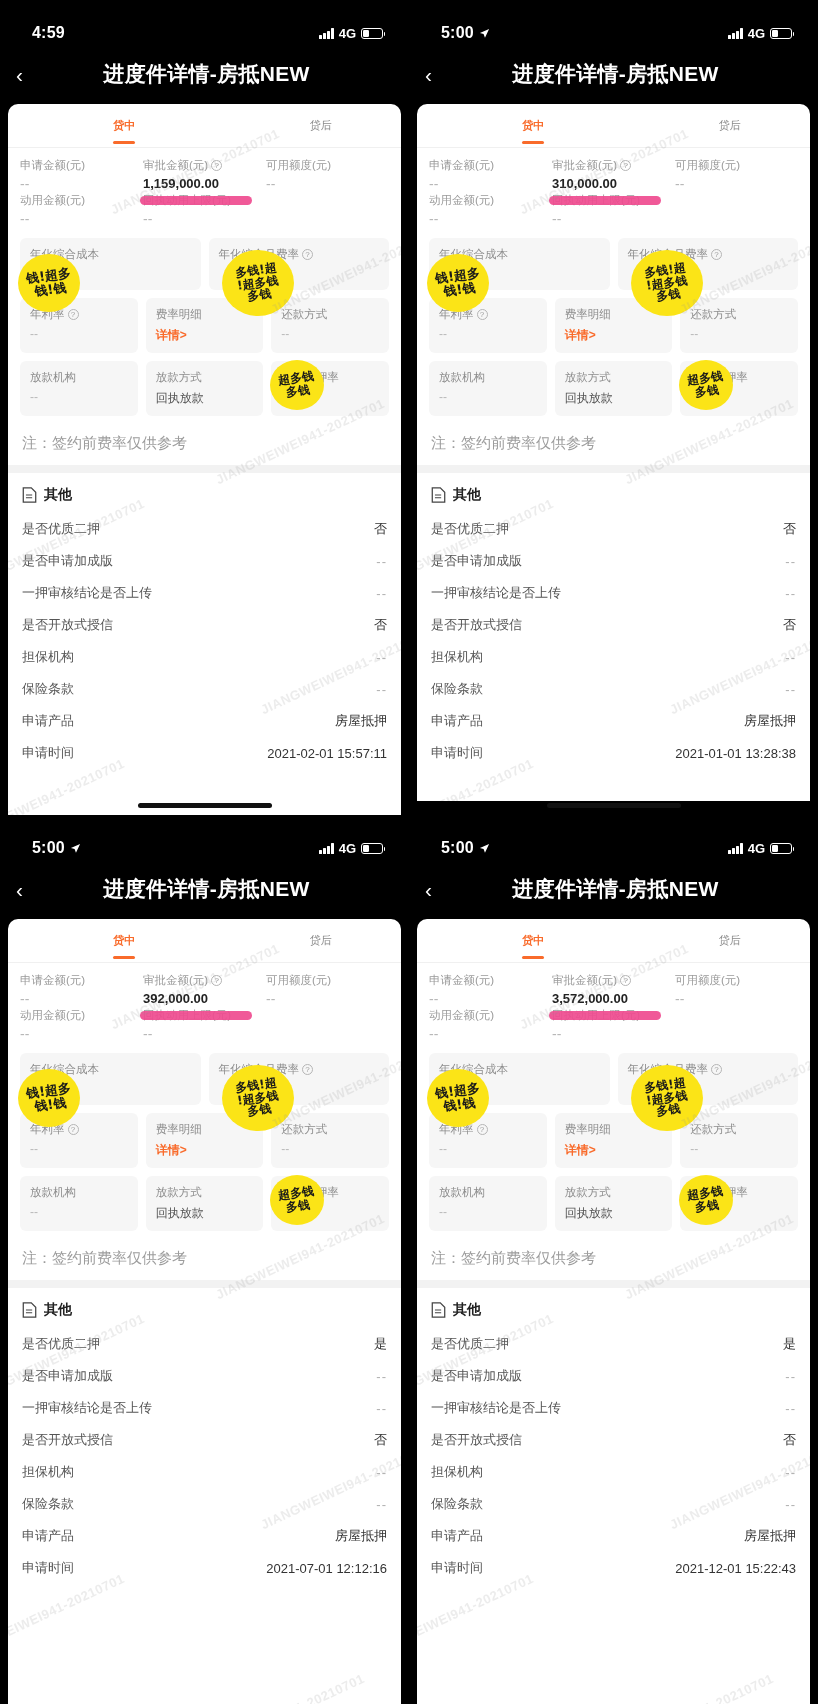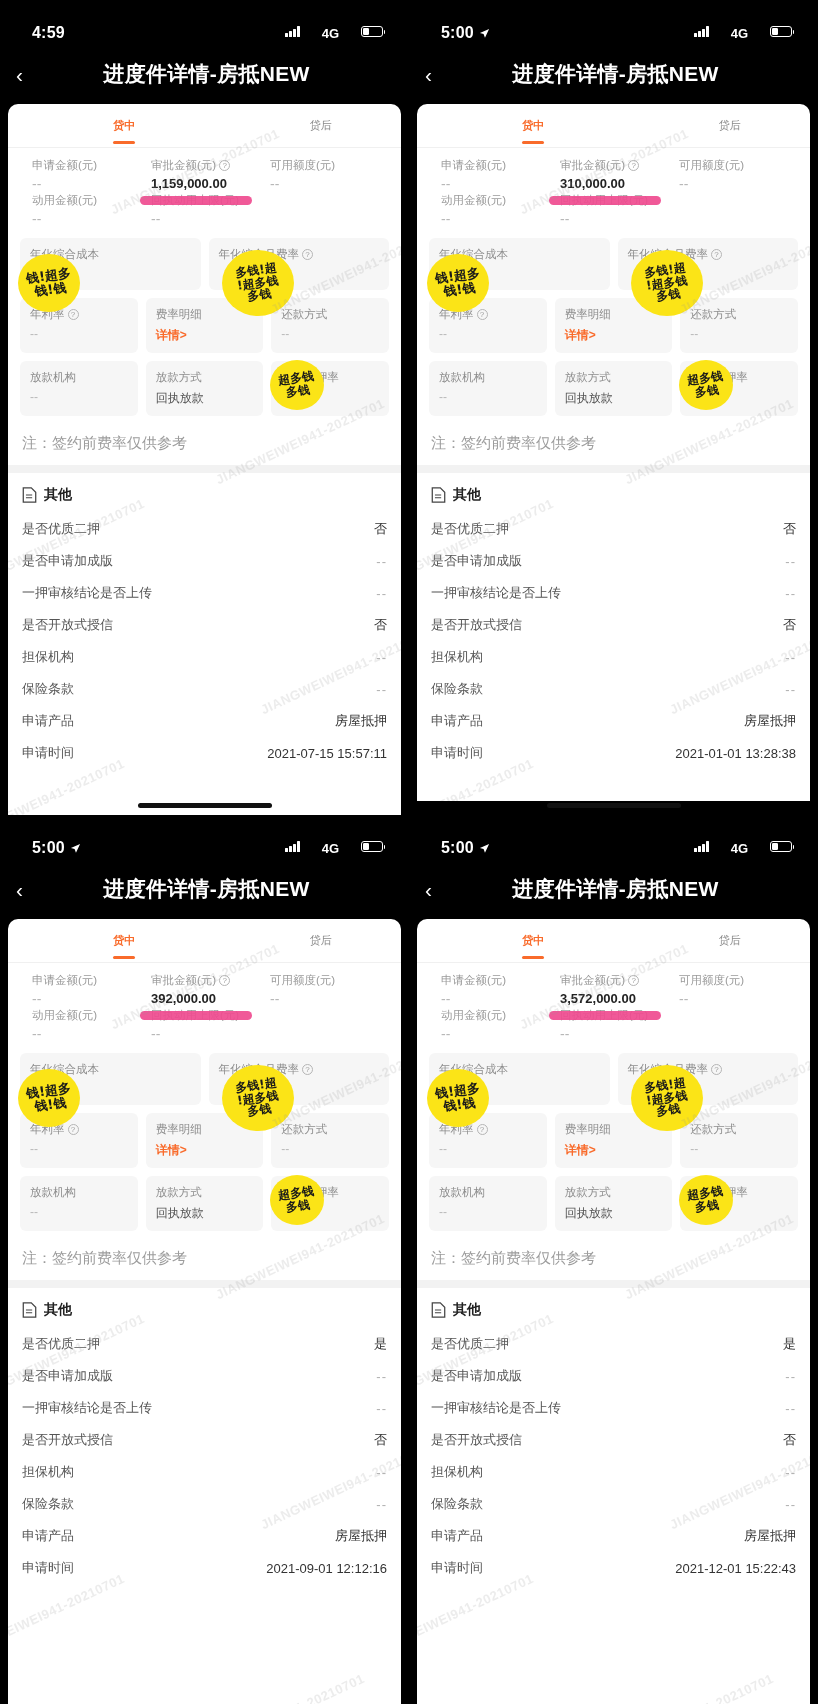--- a/index.html
+++ b/index.html
@@ -24,21 +24,21 @@
   
   .statusbar {
     height: 52px;
     display: flex; align-items: center;
     justify-content: space-between;
     padding: 14px 26px 0 32px;
     color: #fff;
   }
   .sb-time { font-size: 16px; font-weight: bold; letter-spacing: .2px; display:flex; align-items:center; gap:5px;}
   .loc-arrow { display:inline-block; width:11px; height:11px; }
-  .sb-right { display: flex; align-items: flex-start; gap: 22px; }
+  .sb-right { display: flex; align-items: center; gap: 5px; }
   .bars { display: flex; align-items: flex-end; gap: 1.5px; height: 11px; }
   .bars i { display:block; width: 2.5px; background:#fff; border-radius:.5px; }
   .bars i:nth-child(1){height:3.5px}
   .bars i:nth-child(2){height:5.5px}
   .bars i:nth-child(3){height:8px}
   .bars i:nth-child(4){height:10.5px}
   .net { font-size: 13px; font-weight: 600; }
   .batt { width: 22px; height: 11px; border: 1.3px solid #fff; border-radius: 3px; position: relative; padding: 1px;}
   .batt::after { content:''; position:absolute; right:-3.3px; top:3px; width:1.8px; height:4px; background:#fff; border-radius:0 1px 1px 0;}
   .batt span { display:block; height:100%; width:32%; background:#fff; border-radius:1.2px;}
@@ -77,21 +77,21 @@
     align-items: center; justify-content: center;
     font-size: 11px; color: #8a8a8a; position: relative; padding-left: 36px;
   }
   .tab.active { color: #F96B2B; font-weight: bold; }
   .tab.active::after {
     content:''; position: absolute; bottom: 3px;
     width: 22px; height: 3.5px; border-radius: 2px; background: #F96B2B;
   }
 
   
-  .amounts { padding: 10px 12px 4px 24px; position: relative; }
+  .amounts { padding: 10px 12px 4px 12px; position: relative; }
   .amt-row { display: flex; }
   .amt-cell { flex: 1; min-width: 0; }
   .amt-label {
     font-size: 11.5px; color: #9a9a9a; white-space: nowrap;
     display: flex; align-items: center; gap: 3px;
   }
   .amt-val { font-size: 13px; color: #222; font-weight: bold; margin-top: 3px; height: 17px;}
   .amt-val.dim { color: #b8b8b8; font-weight: normal; font-size: 14px;}
   .qmark {
     display:inline-block; width: 11px; height: 11px; border-radius: 50%;
@@ -331,21 +331,21 @@
           <div class="kv">
             <div class="k">保险条款</div>
             <div class="v dim">--</div>
           </div>
           <div class="kv">
             <div class="k">申请产品</div>
             <div class="v">房屋抵押</div>
           </div>
           <div class="kv">
             <div class="k">申请时间</div>
-            <div class="v">2021-07-15 15:57:11</div>
+            <div class="v">2021-02-01 15:57:11</div>
           </div>
         </div>
         <div class="wm" style="left: 95px; top: 60px;">JIANGWEIWEI941-20210701</div>
         <div class="wm" style="left: 200px; top: 330px;">JIANGWEIWEI941-20210701</div>
         <div class="wm" style="left: -40px; top: 430px;">JIANGWEIWEI941-20210701</div>
         <div class="wm" style="left: 245px; top: 560px;">JIANGWEIWEI941-20210701</div>
         <div class="wm" style="left: -60px; top: 690px;">JIANGWEIWEI941-20210701</div>
         <div class="wm" style="left: 255px; top: 160px;">JIANGWEIWEI941-20210701</div>
       </div>
       <div class="home-ind"></div>
@@ -709,21 +709,21 @@
           <div class="kv">
             <div class="k">保险条款</div>
             <div class="v dim">--</div>
           </div>
           <div class="kv">
             <div class="k">申请产品</div>
             <div class="v">房屋抵押</div>
           </div>
           <div class="kv">
             <div class="k">申请时间</div>
-            <div class="v">2021-09-01 12:12:16</div>
+            <div class="v">2021-07-01 12:12:16</div>
           </div>
         </div>
         <div class="wm" style="left: 95px; top: 60px;">JIANGWEIWEI941-20210701</div>
         <div class="wm" style="left: 200px; top: 330px;">JIANGWEIWEI941-20210701</div>
         <div class="wm" style="left: -40px; top: 430px;">JIANGWEIWEI941-20210701</div>
         <div class="wm" style="left: 245px; top: 560px;">JIANGWEIWEI941-20210701</div>
         <div class="wm" style="left: -60px; top: 690px;">JIANGWEIWEI941-20210701</div>
         <div class="wm" style="left: 180px; top: 790px;">JIANGWEIWEI941-20210701</div>
         <div class="wm" style="left: 255px; top: 160px;">JIANGWEIWEI941-20210701</div>
       </div>

